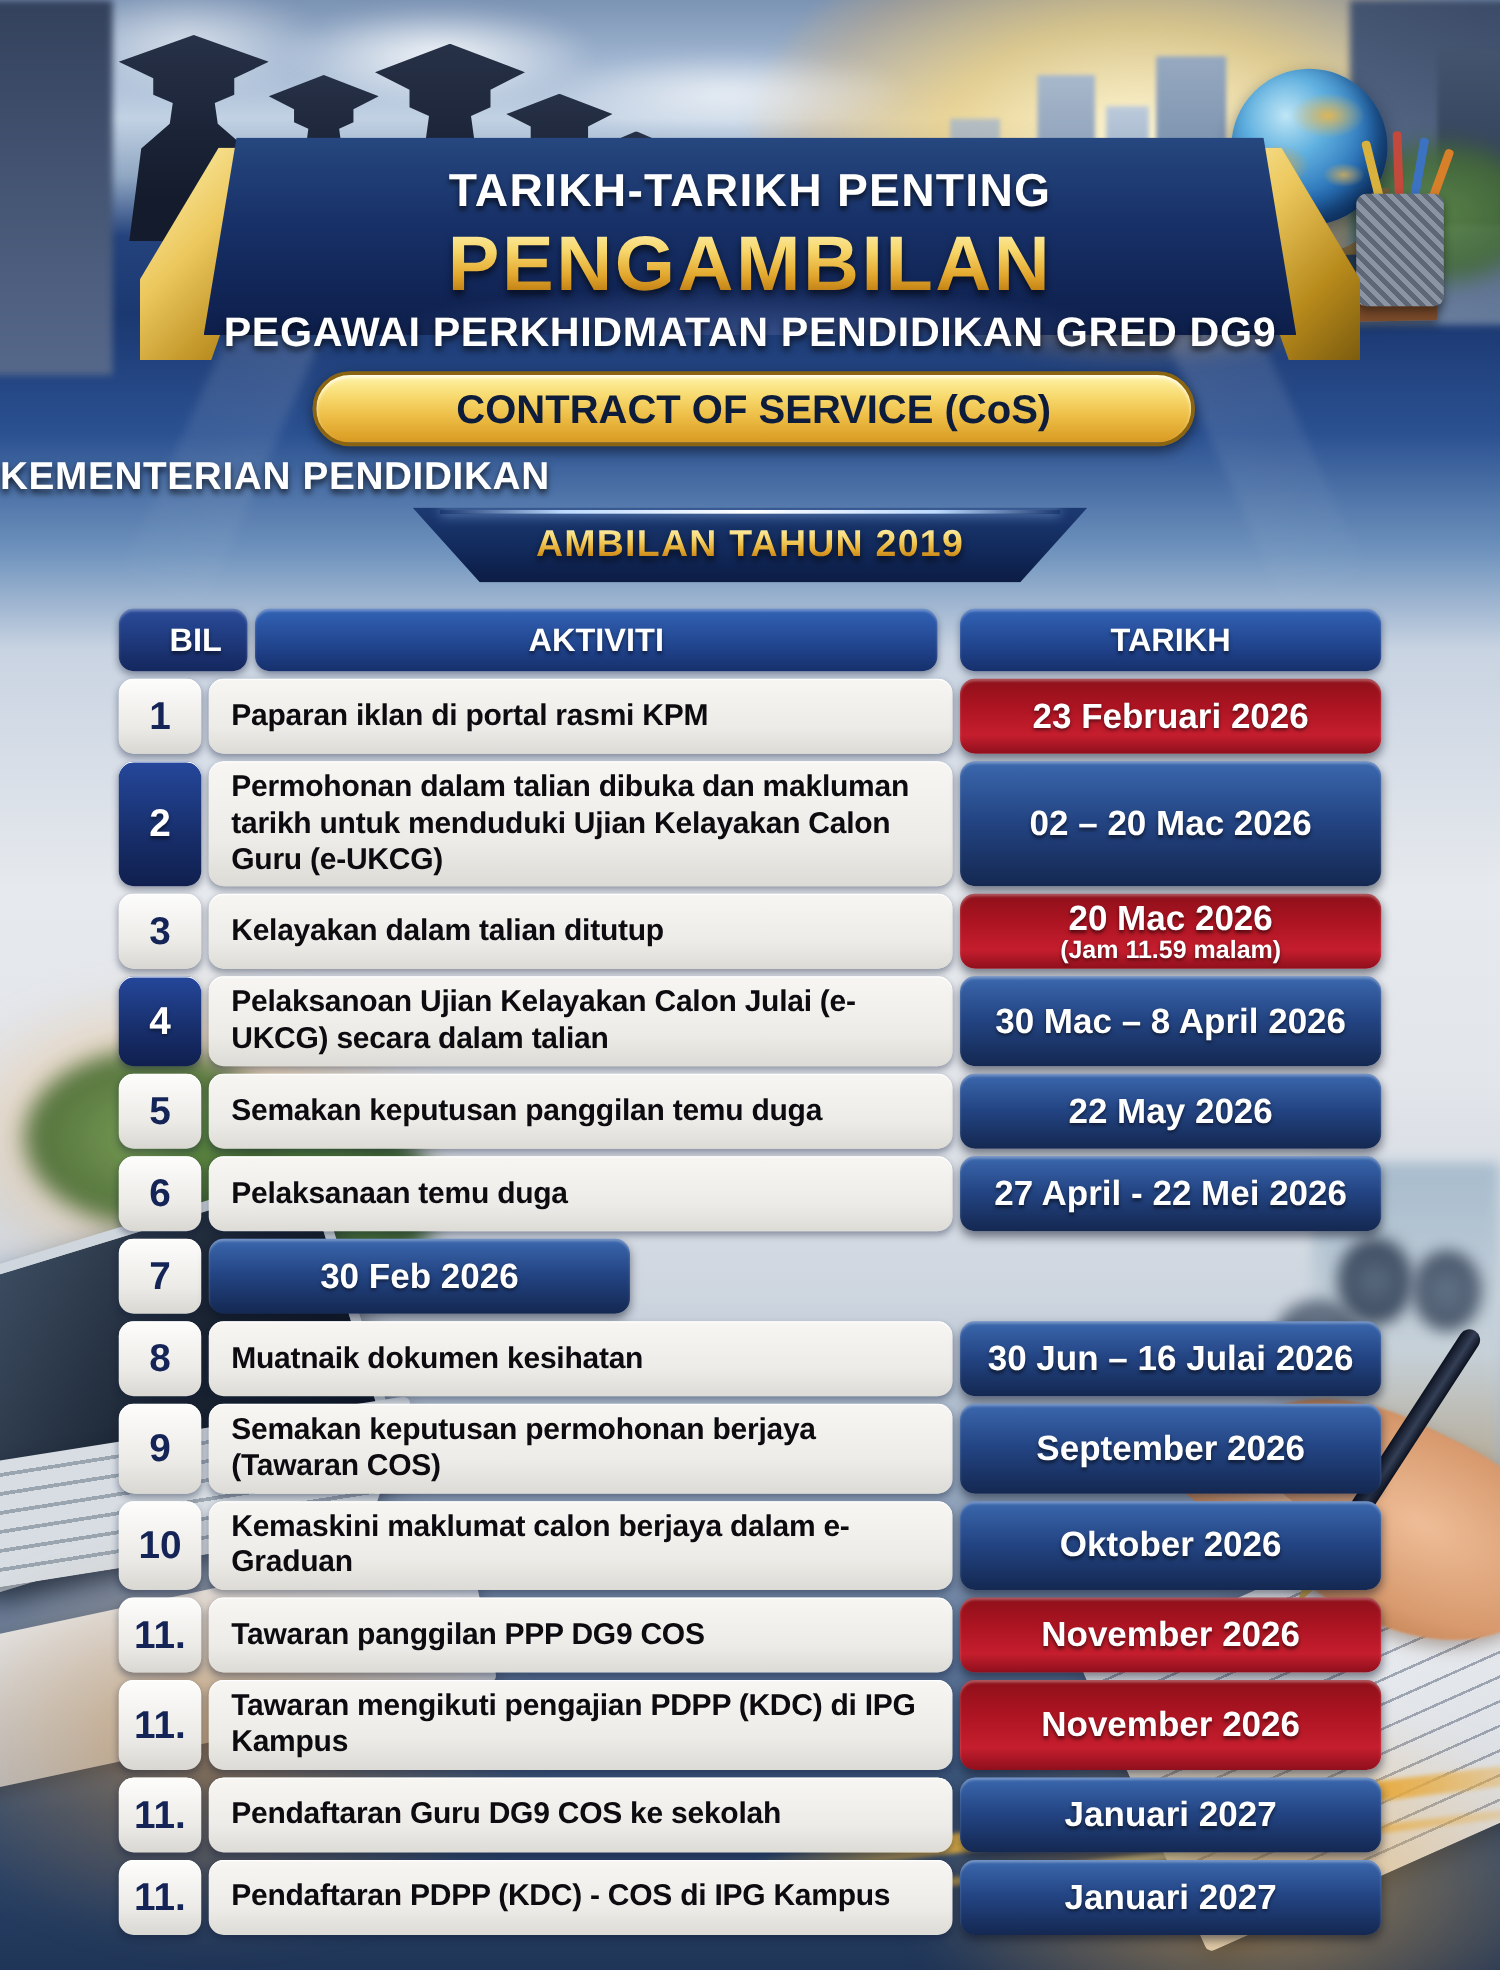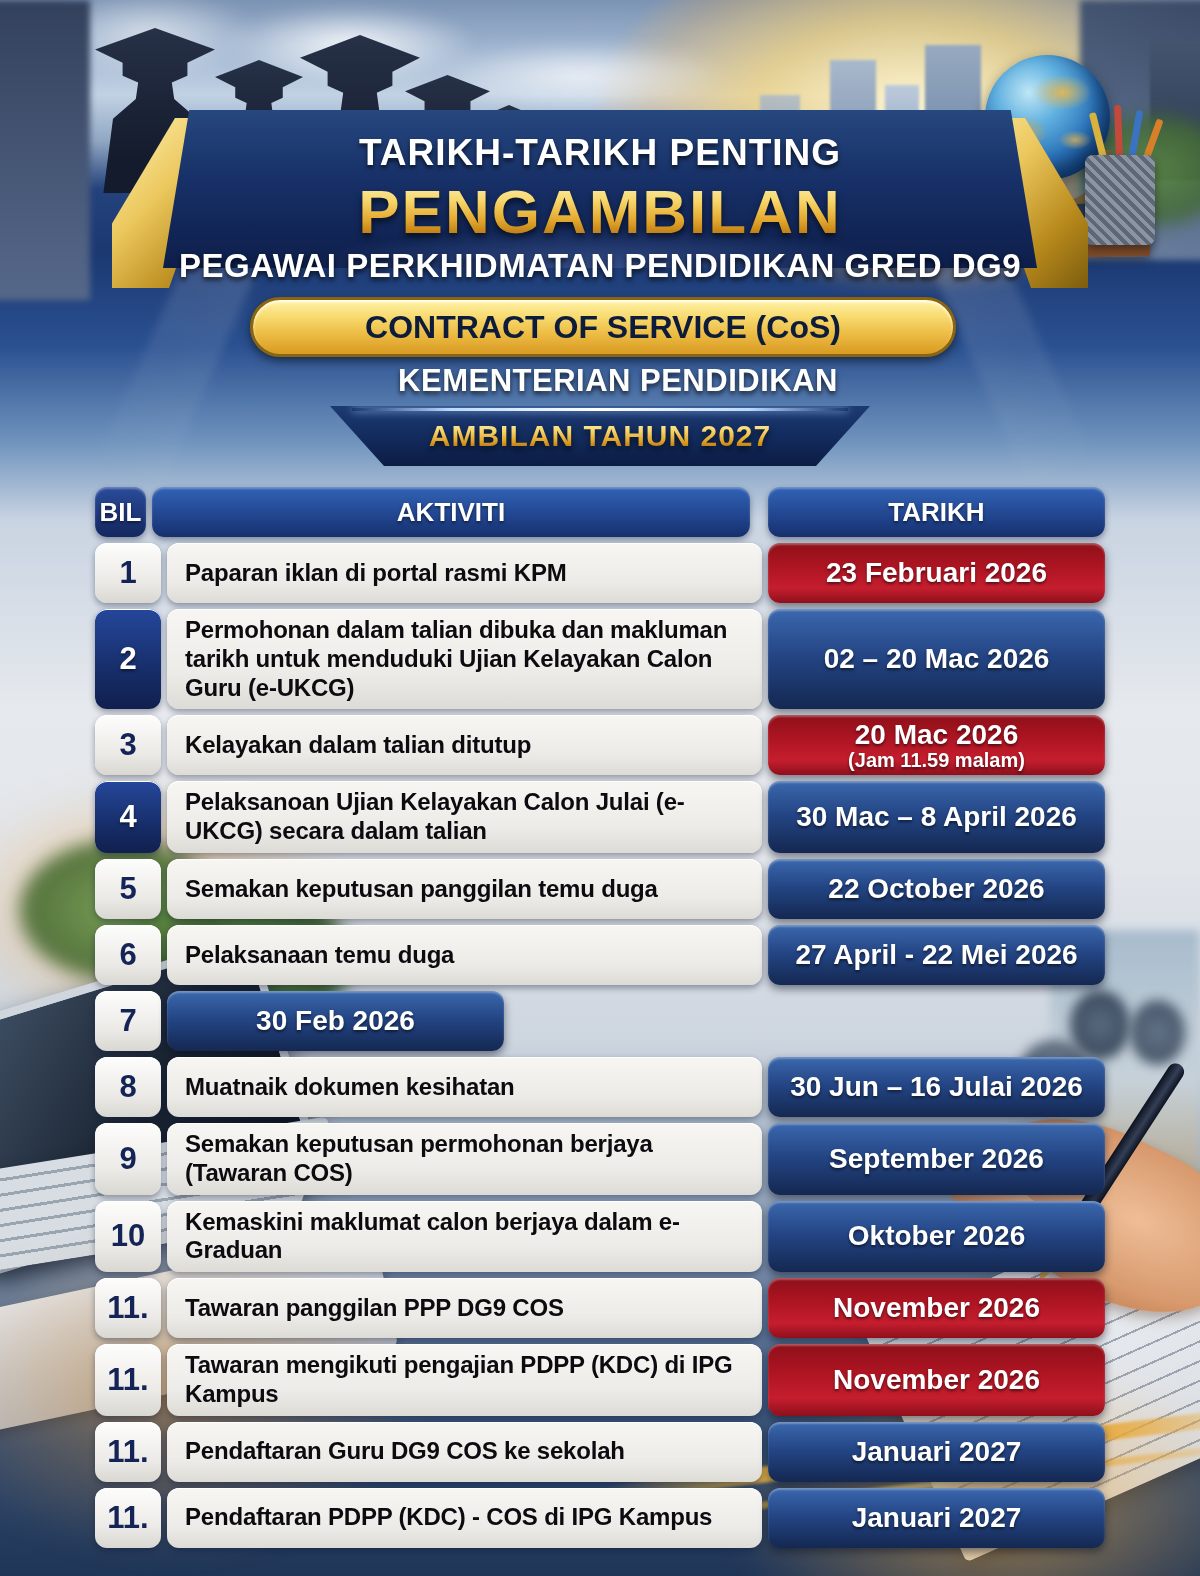--- a/index.html
+++ b/index.html
@@ -107,36 +107,36 @@
   .gold-text{background:linear-gradient(180deg,#fff7c4 0%,#f7d66a 35%,#e3a82e 62%,#bf7d12 82%,#8f5c08 100%);
     -webkit-background-clip:text;background-clip:text;color:transparent;
     filter:drop-shadow(0 4px 3px rgba(0,0,0,.6));}
   .title2{font-size:62px;letter-spacing:2px;margin-top:2px;}
   .subtitle{position:absolute;z-index:3;left:0;right:0;top:247px;text-align:center;font-size:33px;color:#fff;
     letter-spacing:.5px;text-shadow:0 3px 5px rgba(0,0,0,.7);}
   .badge{position:absolute;z-index:3;left:250px;top:297px;width:700px;height:54px;border-radius:30px;
     background:linear-gradient(180deg,#fff4a8 0%,#f7d96e 32%,#edbd45 62%,#d89a22 100%);
     border:3px solid #8a6410;box-shadow:0 4px 10px rgba(0,0,0,.5), inset 0 2px 3px rgba(255,255,255,.85);
     display:flex;align-items:center;justify-content:center;font-size:32px;color:#0e1c3c;}
-  .ministry{position:absolute;z-index:3;left:0;right:0;top:363px;text-align:center;font-size:31px;color:#fff;
-    letter-spacing:.5px;text-shadow:0 3px 5px rgba(0,0,0,.7);margin-left:36px;}
+  .ministry{position:absolute;z-index:3;left:0;right:0;top:363px;font-size:31px;color:#fff;
+    letter-spacing:.5px;text-shadow:0 3px 5px rgba(0,0,0,.7);}
   .intake{position:absolute;z-index:3;left:330px;top:406px;width:540px;height:60px;
     background:linear-gradient(180deg,#1c3a72 0%,#122a5c 55%,#0c1c44 100%);
     clip-path:polygon(0 0,100% 0,90% 100%,10% 100%);
     display:flex;align-items:center;justify-content:center;box-shadow:0 5px 12px rgba(0,0,0,.5);}
   .intake-line{position:absolute;top:2px;left:4%;right:4%;height:3px;
     background:linear-gradient(90deg,transparent,#bcd9ff 20%,#ffffff 50%,#bcd9ff 80%,transparent);
     box-shadow:0 0 9px #9cc8ff;}
   .intake-text{font-size:30px;letter-spacing:1px;}
   
   .table{position:absolute;z-index:5;left:95px;top:487px;width:1010px;}
   .thead{display:flex;gap:6px;height:50px;}
   .th{display:flex;align-items:center;justify-content:center;color:#fff;font-size:26px;
     text-shadow:0 2px 3px rgba(0,0,0,.5);box-shadow:0 3px 6px rgba(10,20,50,.4), inset 0 2px 2px rgba(255,255,255,.3);}
-  .th-bil{width:51px;border-radius:12px;background:linear-gradient(180deg,#2a4c9b,#14275e);}
+  .th-bil{width:83px;border-radius:12px;background:linear-gradient(180deg,#2a4c9b,#14275e);padding-left:20px;}
   .th-akt{flex:1;border-radius:12px;background:linear-gradient(180deg,#3263b6 0%,#1e3f86 70%,#16306b 100%);}
   .th-tarikh{width:337px;border-radius:12px;background:linear-gradient(180deg,#3263b6 0%,#1e3f86 70%,#16306b 100%);margin-left:12px;}
   .rows{margin-top:6px;display:flex;flex-direction:column;gap:6px;}
   .row{display:flex;gap:6px;min-height:60px;align-items:stretch;}
   .bil-cell{width:66px;border-radius:12px;display:flex;align-items:center;justify-content:center;
     font-size:31px;color:#152457;background:linear-gradient(180deg,#fdfdfc,#eceae6 65%,#d9d7d2);
     box-shadow:0 3px 6px rgba(15,25,55,.4), inset 0 1px 0 #fff;}
   .bil-cell.navy{background:linear-gradient(180deg,#25479b 0%,#18306e 55%,#101f4e 100%);color:#fff;
     text-shadow:0 2px 3px rgba(0,0,0,.5);}
   .akt-cell{flex:1;border-radius:12px;display:flex;align-items:center;padding:7px 18px;
@@ -209,21 +209,21 @@
   <div class="art ribbon ribbon-right"></div>
   <div class="banner">
     <div class="title1">TARIKH-TARIKH PENTING</div>
     <div class="title2 gold-text">PENGAMBILAN</div>
   </div>
   <div class="subtitle">PEGAWAI PERKHIDMATAN PENDIDIKAN GRED DG9</div>
   <div class="badge">CONTRACT OF SERVICE (CoS)</div>
   <div class="ministry">KEMENTERIAN PENDIDIKAN</div>
   <div class="intake">
     <div class="intake-line"></div>
-    <div class="intake-text gold-text">AMBILAN TAHUN 2027</div>
+    <div class="intake-text gold-text">AMBILAN TAHUN 2019</div>
   </div>
 
   <div class="table">
     <div class="thead">
       <div class="th th-bil">BIL</div>
       <div class="th th-akt">AKTIVITI</div>
       <div class="th th-tarikh">TARIKH</div>
     </div>
     <div class="rows">
         <div class="row">
@@ -252,21 +252,21 @@
           <div class="bil-cell navy">4</div>
           <div class="akt-cell">Pelaksanoan Ujian Kelayakan Calon Julai (e-UKCG) secara dalam talian</div>
           <div class="date-pill navy">
             <span class="date-main">30 Mac – 8 April 2026</span>
           </div>
         </div>
         <div class="row">
           <div class="bil-cell">5</div>
           <div class="akt-cell">Semakan keputusan panggilan temu duga</div>
           <div class="date-pill navy">
-            <span class="date-main">22 October 2026</span>
+            <span class="date-main">22 May 2026</span>
           </div>
         </div>
         <div class="row">
           <div class="bil-cell">6</div>
           <div class="akt-cell">Pelaksanaan temu duga</div>
           <div class="date-pill navy">
             <span class="date-main">27 April - 22 Mei 2026</span>
           </div>
         </div>
         <div class="row">

